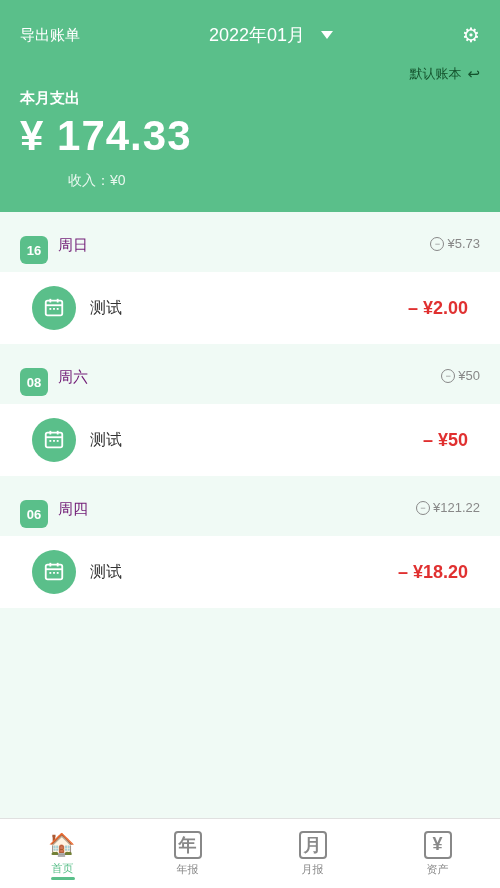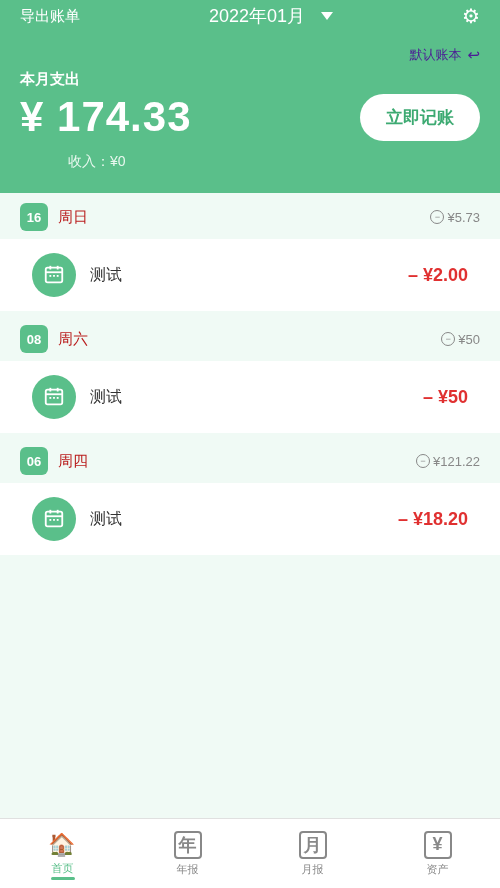--- a/index.html
+++ b/index.html
@@ -11,21 +11,21 @@
       min-height: 888px;
       overflow-x: hidden;
     }
 
     
     .header {
       background: #5abf8a;
       display: flex;
       align-items: center;
       justify-content: space-between;
-      padding: 4px 20px 10px;
+      padding: 23px 20px 10px;
     }
     .header-export {
       color: #fff;
       font-size: 15px;
     }
     .header-month {
       color: #fff;
       font-size: 18px;
       font-weight: 500;
       display: flex;
@@ -51,21 +51,21 @@
       padding: 8px 20px 22px;
       position: relative;
     }
     .summary-top {
       display: flex;
       justify-content: flex-end;
       align-items: center;
       margin-bottom: 6px;
     }
     .default-account {
-      color: #4c1d95;
+      color: #14532d;
       font-size: 13px;
       display: flex;
       align-items: center;
       gap: 6px;
     }
     .refresh-icon {
       font-size: 15px;
     }
     .summary-label {
       color: #fff;
@@ -111,40 +111,41 @@
       background: #f0faf5;
       padding: 0 0 80px;
     }
 
     
     .day-group {
       margin-bottom: 4px;
     }
     .day-header {
       display: flex;
-      align-items: center;
+      align-items: flex-start;
       padding: 10px 20px 8px;
       background: #f0faf5;
+      margin-top: 14px;
     }
     .day-badge {
       background: #5abf8a;
       color: #fff;
       font-size: 13px;
       font-weight: 700;
       width: 28px;
       height: 28px;
       border-radius: 6px;
       display: flex;
       align-items: center;
       justify-content: center;
       margin-right: 10px;
       flex-shrink: 0;
     }
     .day-name {
-      color: #b91c1c;
+      color: #701a75;
       font-size: 15px;
       font-weight: 500;
       flex: 1;
     }
     .day-total {
       color: #888;
       font-size: 13px;
       display: flex;
       align-items: center;
       gap: 3px;
@@ -263,21 +264,20 @@
 <div class="summary-card">
   <div class="summary-top">
     <div class="default-account">
       <span>默认账本</span>
       <span class="refresh-icon">↩</span>
     </div>
   </div>
   <div class="summary-label">本月支出</div>
   <div class="summary-row">
     <div class="summary-amount">¥ 174.33</div>
-    <button class="record-btn">立即记账</button>
   </div>
   <div class="summary-footer">
     <span class="summary-footer-item">收入：¥0</span>
   </div>
 </div>
 
 <div class="content">
 
 <div class="day-group">
       <div class="day-header">

